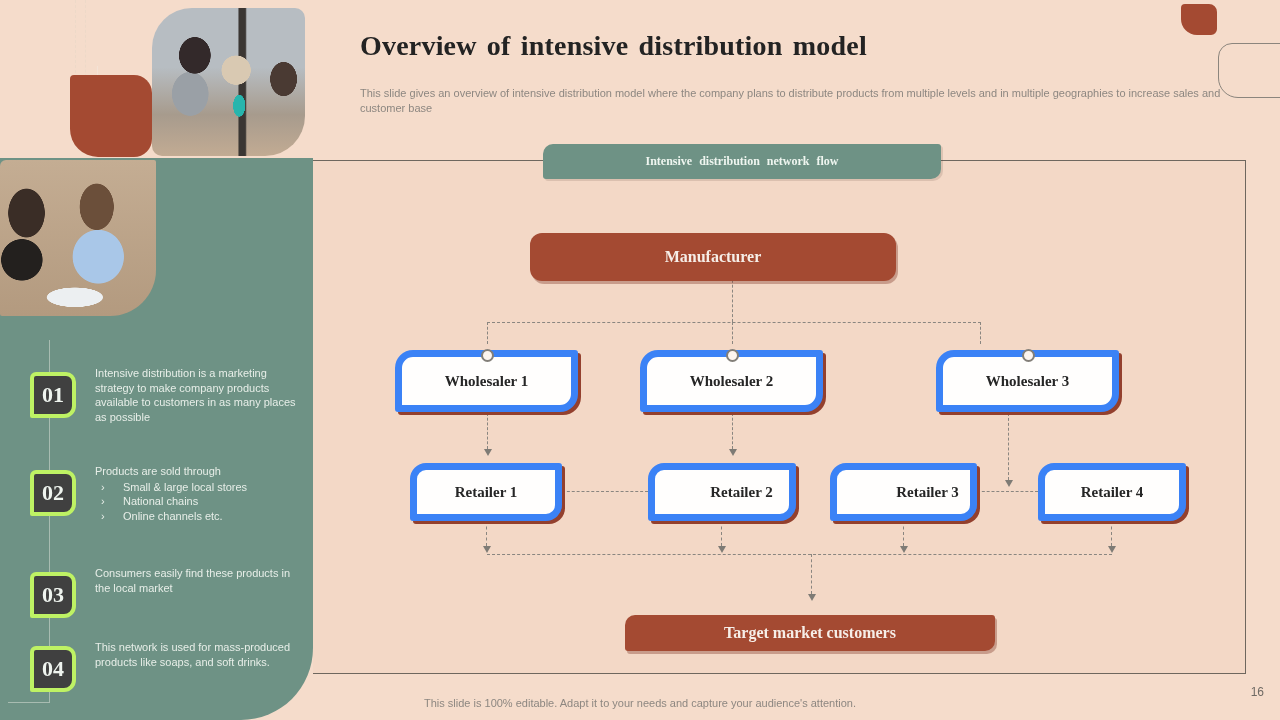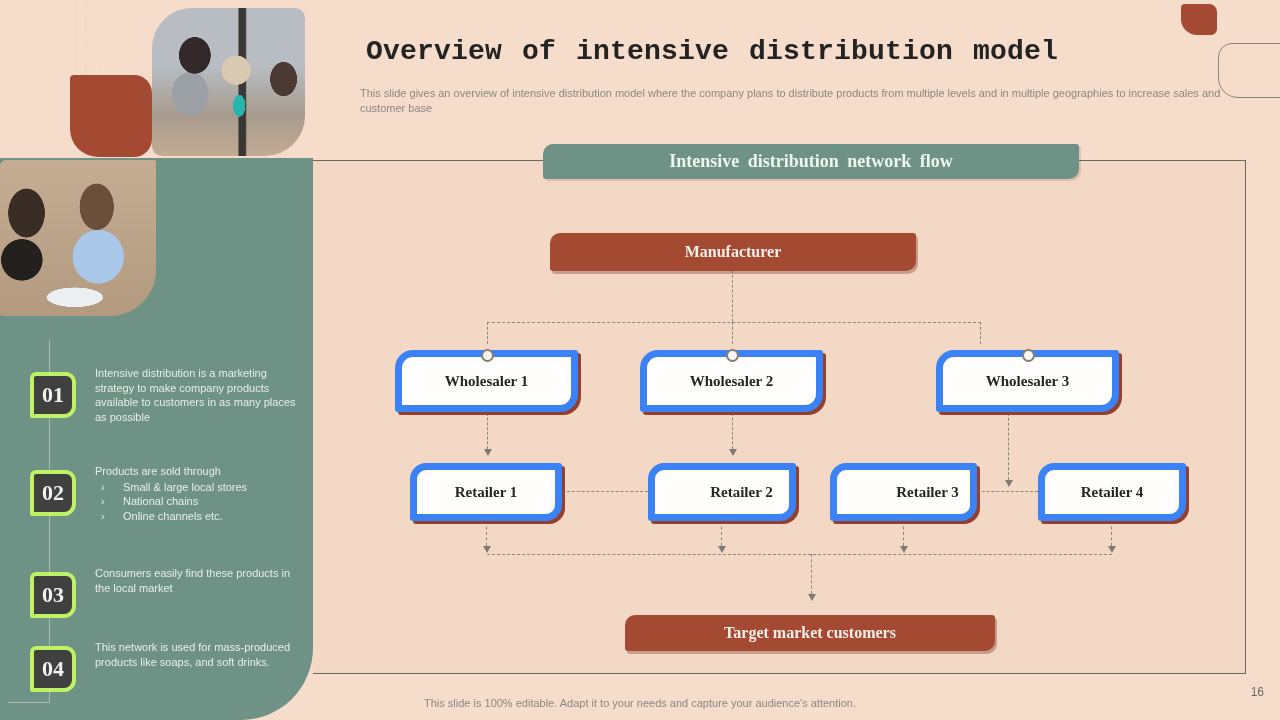--- a/index.html
+++ b/index.html
@@ -33,21 +33,21 @@
     background-color:#bda械;
     background-image:
       radial-gradient(ellipse 30px 40px at 17% 34%, #3a2d26 60%, transparent 62%),
       radial-gradient(ellipse 34px 34px at 14% 64%, #23201e 60%, transparent 62%),
       radial-gradient(ellipse 28px 38px at 62% 30%, #6b4f3a 60%, transparent 62%),
       radial-gradient(ellipse 42px 44px at 63% 62%, #a9c7e8 60%, transparent 62%),
       radial-gradient(ellipse 46px 16px at 48% 88%, #eceff1 60%, transparent 62%),
       linear-gradient(180deg, #c4ad93, #b39a7f);}
 
   
-  .title{position:absolute;left:360px;top:30px;margin:6px;font-family:Liberation Mono, monospace;
+  .title{position:absolute;left:360px;top:30px;margin:0;font-family:Liberation Serif, serif;
          font-size:28px;font-weight:700;color:#232323;letter-spacing:.2px;word-spacing:3px;}
   .subtitle{position:absolute;left:360px;top:86px;width:895px;margin:0;font-size:11px;line-height:1.4;
          color:#8d8781;}
 
   
   .sidebar{position:absolute;left:0;top:158px;width:313px;height:562px;background:#6e9285;
            border-bottom-right-radius:72px;}
   .timeline-v{position:absolute;left:49px;top:182px;height:362px;border-left:1px solid rgba(240,240,230,0.45);}
   .timeline-h{position:absolute;left:8px;top:544px;width:42px;border-top:1px solid rgba(240,240,230,0.45);}
   .sb-item{position:absolute;left:0;width:300px;}
@@ -55,23 +55,23 @@
           border:4px solid #bef264;border-radius:6px 10px 12px 2px;display:flex;align-items:center;justify-content:center;
           font-family:"Liberation Serif","DejaVu Serif",serif;font-size:22px;font-weight:700;color:#eff4ef;}
   .sb-text{position:absolute;left:95px;top:0;width:208px;font-size:11px;line-height:1.33;color:#e7eee8;}
   .sb-bullets{margin:1px 0 0 0;padding:0;list-style:none;}
   .sb-bullets li{position:relative;padding-left:28px;}
   .sb-bullets .mark{position:absolute;left:6px;top:0;}
 
   
   .panel{position:absolute;left:313px;top:160px;width:932px;height:512px;background:#f3d8c6;
          border-top:1px solid #6e675e;border-right:1px solid #6e675e;border-bottom:1px solid #6e675e;}
-  .banner{position:absolute;left:543px;top:144px;width:536px;height:35px;background:#6e9285;
+  .banner{position:absolute;left:543px;top:144px;width:398px;height:35px;background:#6e9285;
           border-radius:10px 3px 10px 3px;display:flex;align-items:center;justify-content:center;
-          font-family:"Liberation Serif","DejaVu Serif",serif;font-size:18px;font-weight:700;color:#eff6f0;
+          font-family:"Liberation Serif","DejaVu Serif",serif;font-size:12px;font-weight:700;color:#eff6f0;
           word-spacing:4px;box-shadow:2px 2px 0 rgba(90,60,45,0.15);}
 
   .node-red{position:absolute;background:#a44a32;border-radius:10px 3px 10px 3px;display:flex;align-items:center;
             justify-content:center;font-family:"Liberation Serif","DejaVu Serif",serif;font-weight:700;color:#f6eee8;
             box-shadow:2px 3px 0 rgba(120,45,30,0.35);}
   .node-white{position:absolute;background:#fffefd;border:7px solid #3b82f6;display:flex;align-items:center;
             justify-content:center;font-family:"Liberation Serif","DejaVu Serif",serif;font-size:15px;font-weight:700;
             color:#262626;box-shadow:3px 3px 0 #93402e;box-sizing:border-box;}
   .whole{top:350px;height:62px;border-radius:18px 3px 18px 3px;}
   .retail{top:463px;height:58px;border-radius:16px 3px 16px 3px;}
@@ -165,21 +165,21 @@
   <div class="arr" style="left:900px;top:546px;"></div>
   <div class="vdash" style="left:1111px;top:521px;height:25px;"></div>
   <div class="arr" style="left:1108px;top:546px;"></div>
 
   <div class="hdash" style="left:487px;top:554px;width:625px;"></div>
   <div class="vdash" style="left:811px;top:554px;height:40px;"></div>
   <div class="arr" style="left:808px;top:594px;"></div>
 
   <div class="banner">Intensive distribution network flow</div>
 
-  <div class="node-red" style="left:550px;top:233px;width:366px;height:38px;font-size:16px;">Manufacturer</div>
+  <div class="node-red" style="left:530px;top:233px;width:366px;height:48px;font-size:16px;border-radius:12px;">Manufacturer</div>
 
   <div class="node-white whole" style="left:395px;width:183px;">
     <span class="node-circle"></span>
     <span>Wholesaler 1</span>
   </div>
   <div class="node-white whole" style="left:640px;width:183px;">
     <span class="node-circle"></span>
     <span>Wholesaler 2</span>
   </div>
   <div class="node-white whole" style="left:904px;width:183px;margin-left:32px;">

